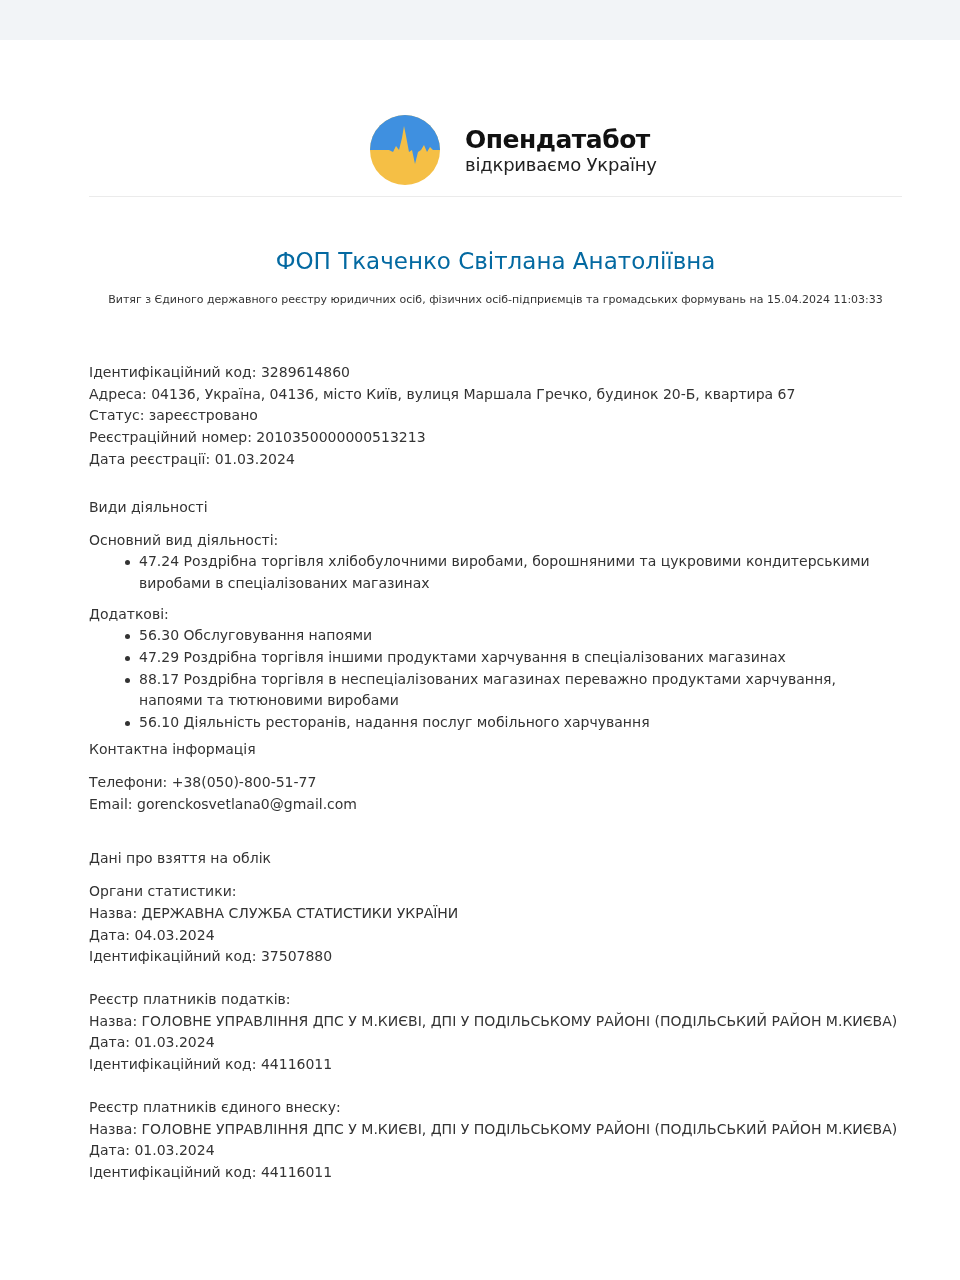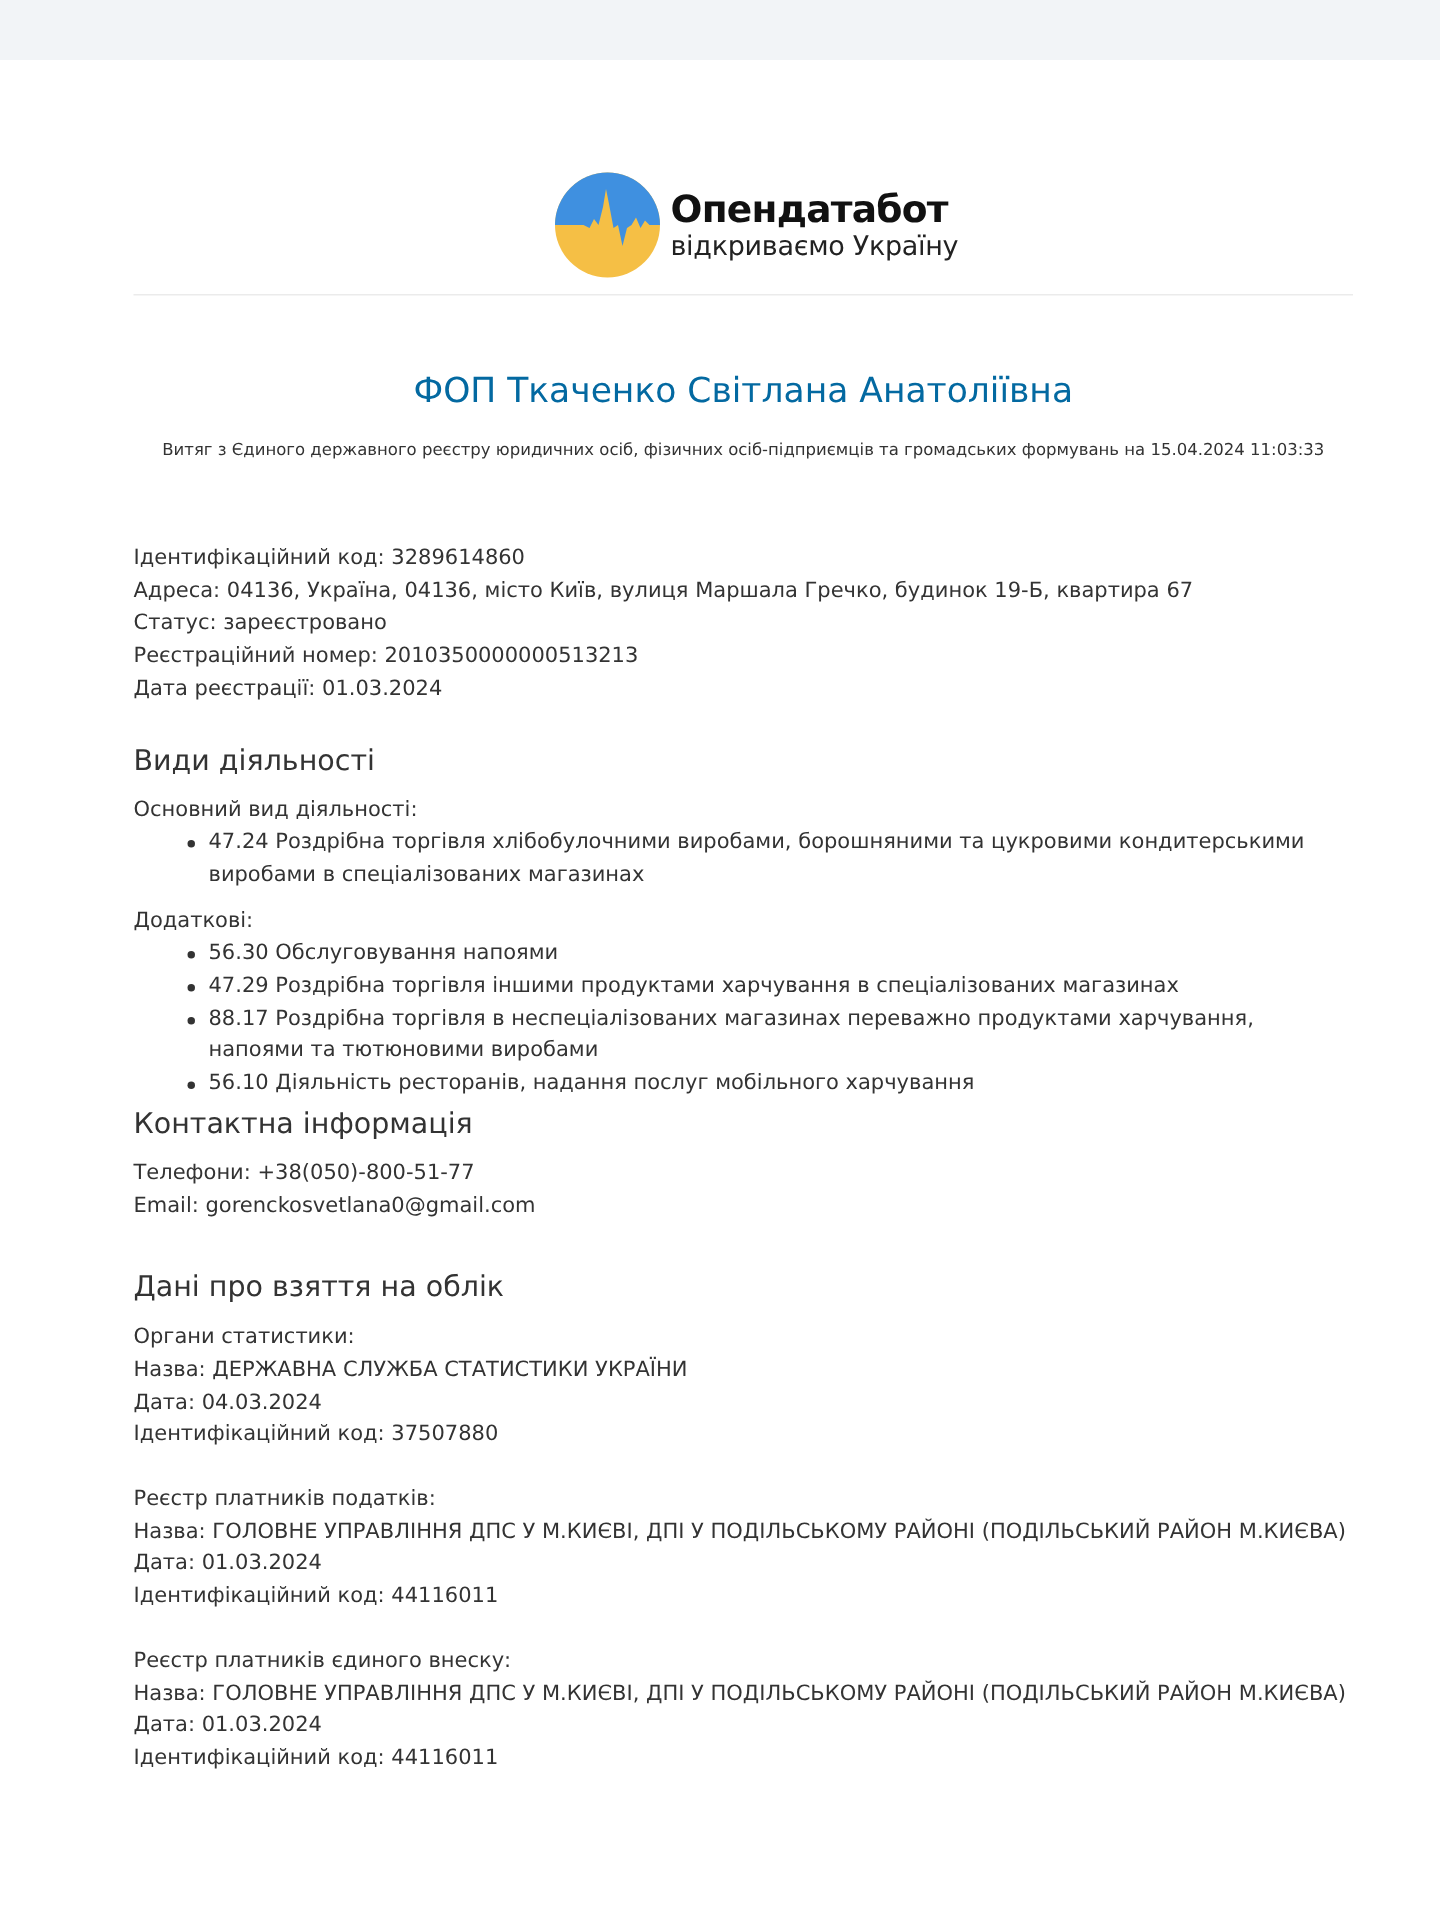--- a/index.html
+++ b/index.html
@@ -15,21 +15,21 @@
       background: #f2f4f7;
     }
     .page {
       position: absolute; left: 89px; top: 40px; width: 813px;
     }
     .logo-wrap {
       position: absolute; left: 280px; top: 74px;
       display: flex; align-items: center;
     }
     .logo-circle { width: 72px; height: 72px; }
-    .logo-text { margin-left: 6px; }
+    .logo-text { margin-left: 24px; }
     .logo-name {
       font-family: "DejaVu Sans", sans-serif; font-weight: bold;
       font-size: 25px; color: #111111; letter-spacing: -0.5px; line-height: 28px;
     }
     .logo-tag {
       font-family: "DejaVu Sans", sans-serif; font-size: 18px; color: #222222;
       line-height: 18px; margin-top: 2px; letter-spacing: -0.2px;
     }
     .divider {
       position: absolute; left: 0; top: 156px; width: 813px; height: 1px;
@@ -42,21 +42,21 @@
     .subtitle {
       position: absolute; left: 0; top: 247px; width: 813px; text-align: center;
       font-size: 11px; color: #333333; line-height: 25px;
     }
     .content {
       position: absolute; left: 0; top: 322px; width: 813px;
       font-size: 14px; line-height: 21.7px; color: #333333;
     }
     .line { white-space: nowrap; }
     h2 {
-      font-weight: normal; font-size: 19px; margin: 0; line-height: 30px; color: #333333;
+      font-weight: normal; font-size: 14px; margin: 0; line-height: 30px; color: #333333;
     }
     .sec-activities { margin-top: 21px; }
     .sec-contacts { }
     .sec-registr { margin-top: 28px; }
     .sub-label { margin-top: 8px; }
     ul { margin: 0; padding: 0 0 0 50px; list-style: none; }
     li { position: relative; }
     li::before {
       content: ""; position: absolute; left: -14px; top: 9px; width: 5px; height: 5px;
       background: #333333; border-radius: 50%;
@@ -90,21 +90,21 @@
   </div>
 
   <div class="divider"></div>
 
   <div class="title">ФОП Ткаченко Світлана Анатоліївна</div>
   <div class="subtitle">Витяг з Єдиного державного реєстру юридичних осіб, фізичних осіб-підприємців та громадських формувань на 15.04.2024 11:03:33</div>
 
   <div class="content">
     <div>
       <div class="line">Ідентифікаційний код: 3289614860</div>
-      <div class="line">Адреса: 04136, Україна, 04136, місто Київ, вулиця Маршала Гречко, будинок 19-Б, квартира 67</div>
+      <div class="line">Адреса: 04136, Україна, 04136, місто Київ, вулиця Маршала Гречко, будинок 20-Б, квартира 67</div>
       <div class="line">Статус: зареєстровано</div>
       <div class="line">Реєстраційний номер: 2010350000000513213</div>
       <div class="line">Дата реєстрації: 01.03.2024</div>
     </div>
 
     <div class="sec-activities">
       <h2>Види діяльності</h2>
       <div class="sub-label">Основний вид діяльності:</div>
       <ul>
         <li>47.24 Роздрібна торгівля хлібобулочними виробами, борошняними та цукровими кондитерськими виробами в спеціалізованих магазинах</li>

